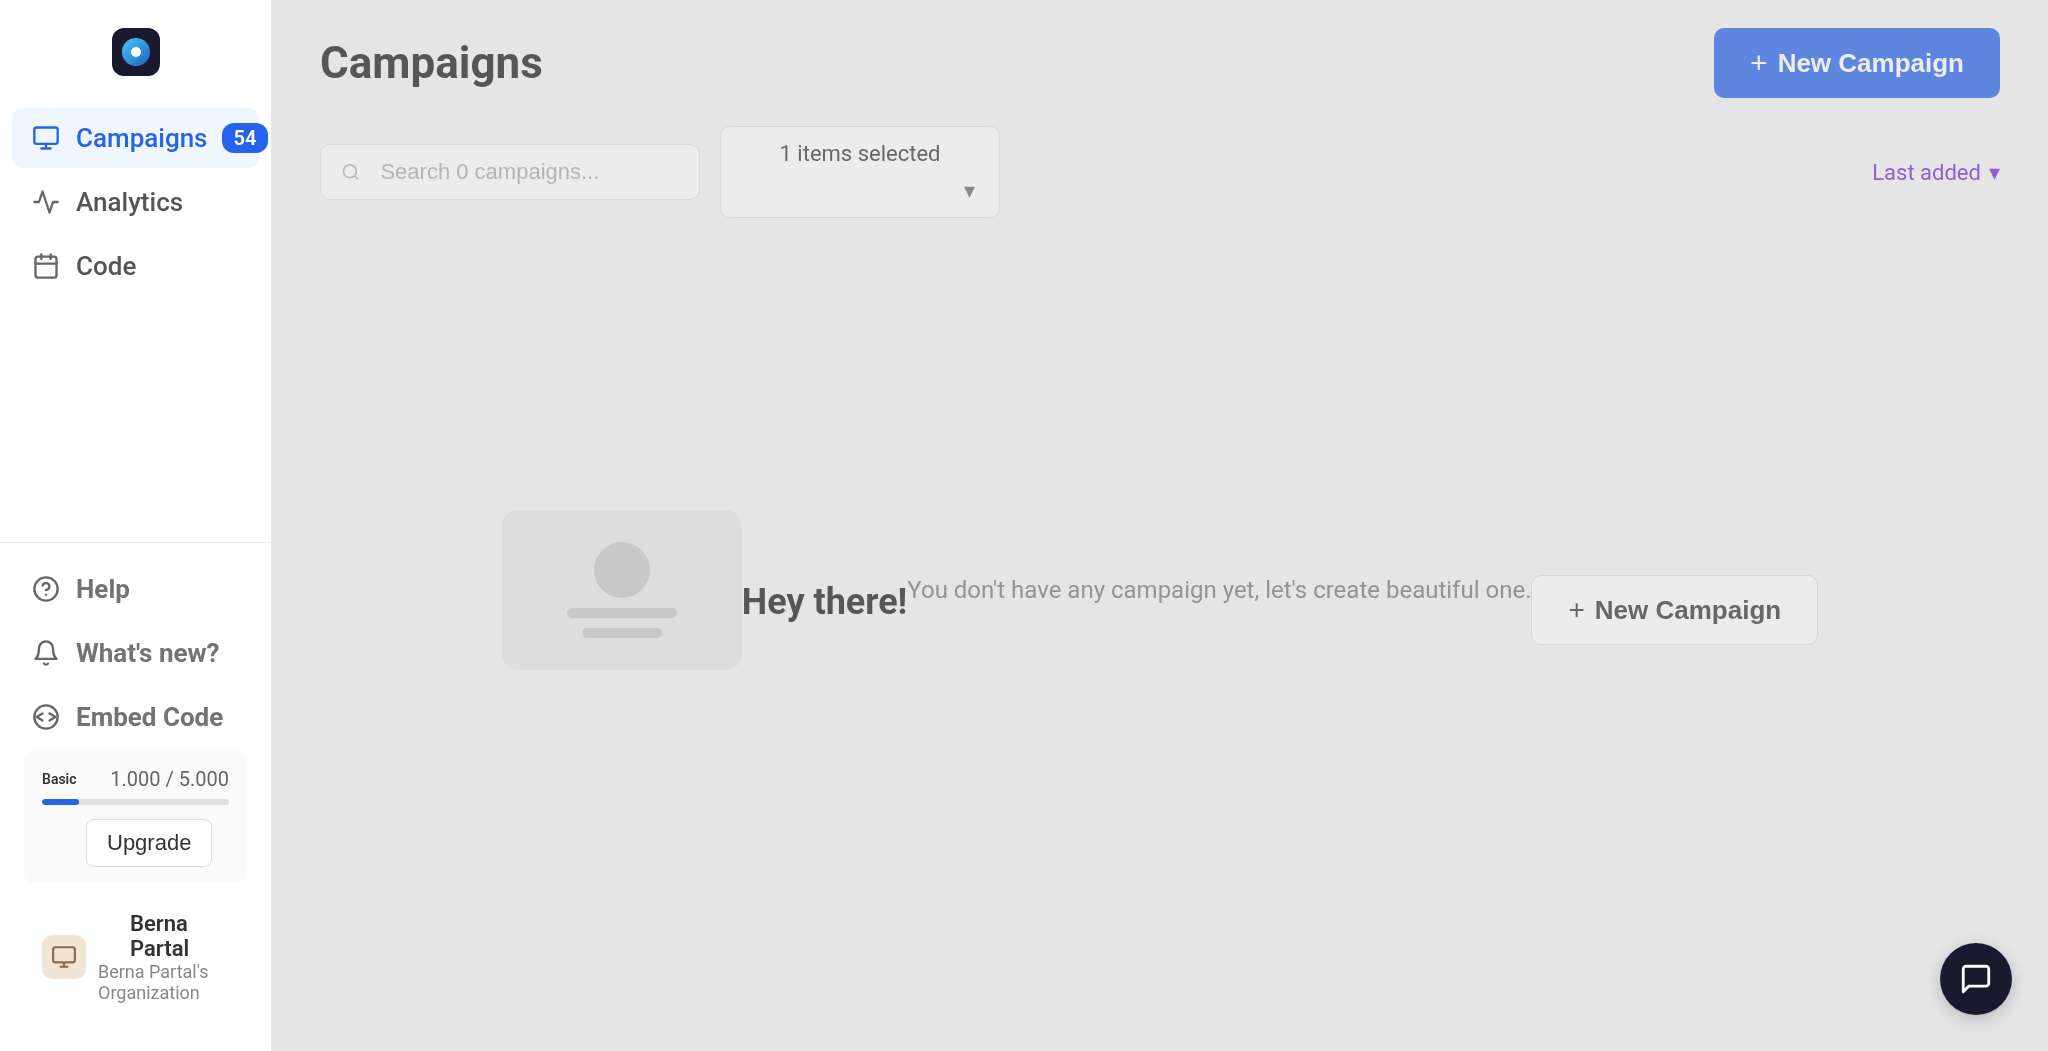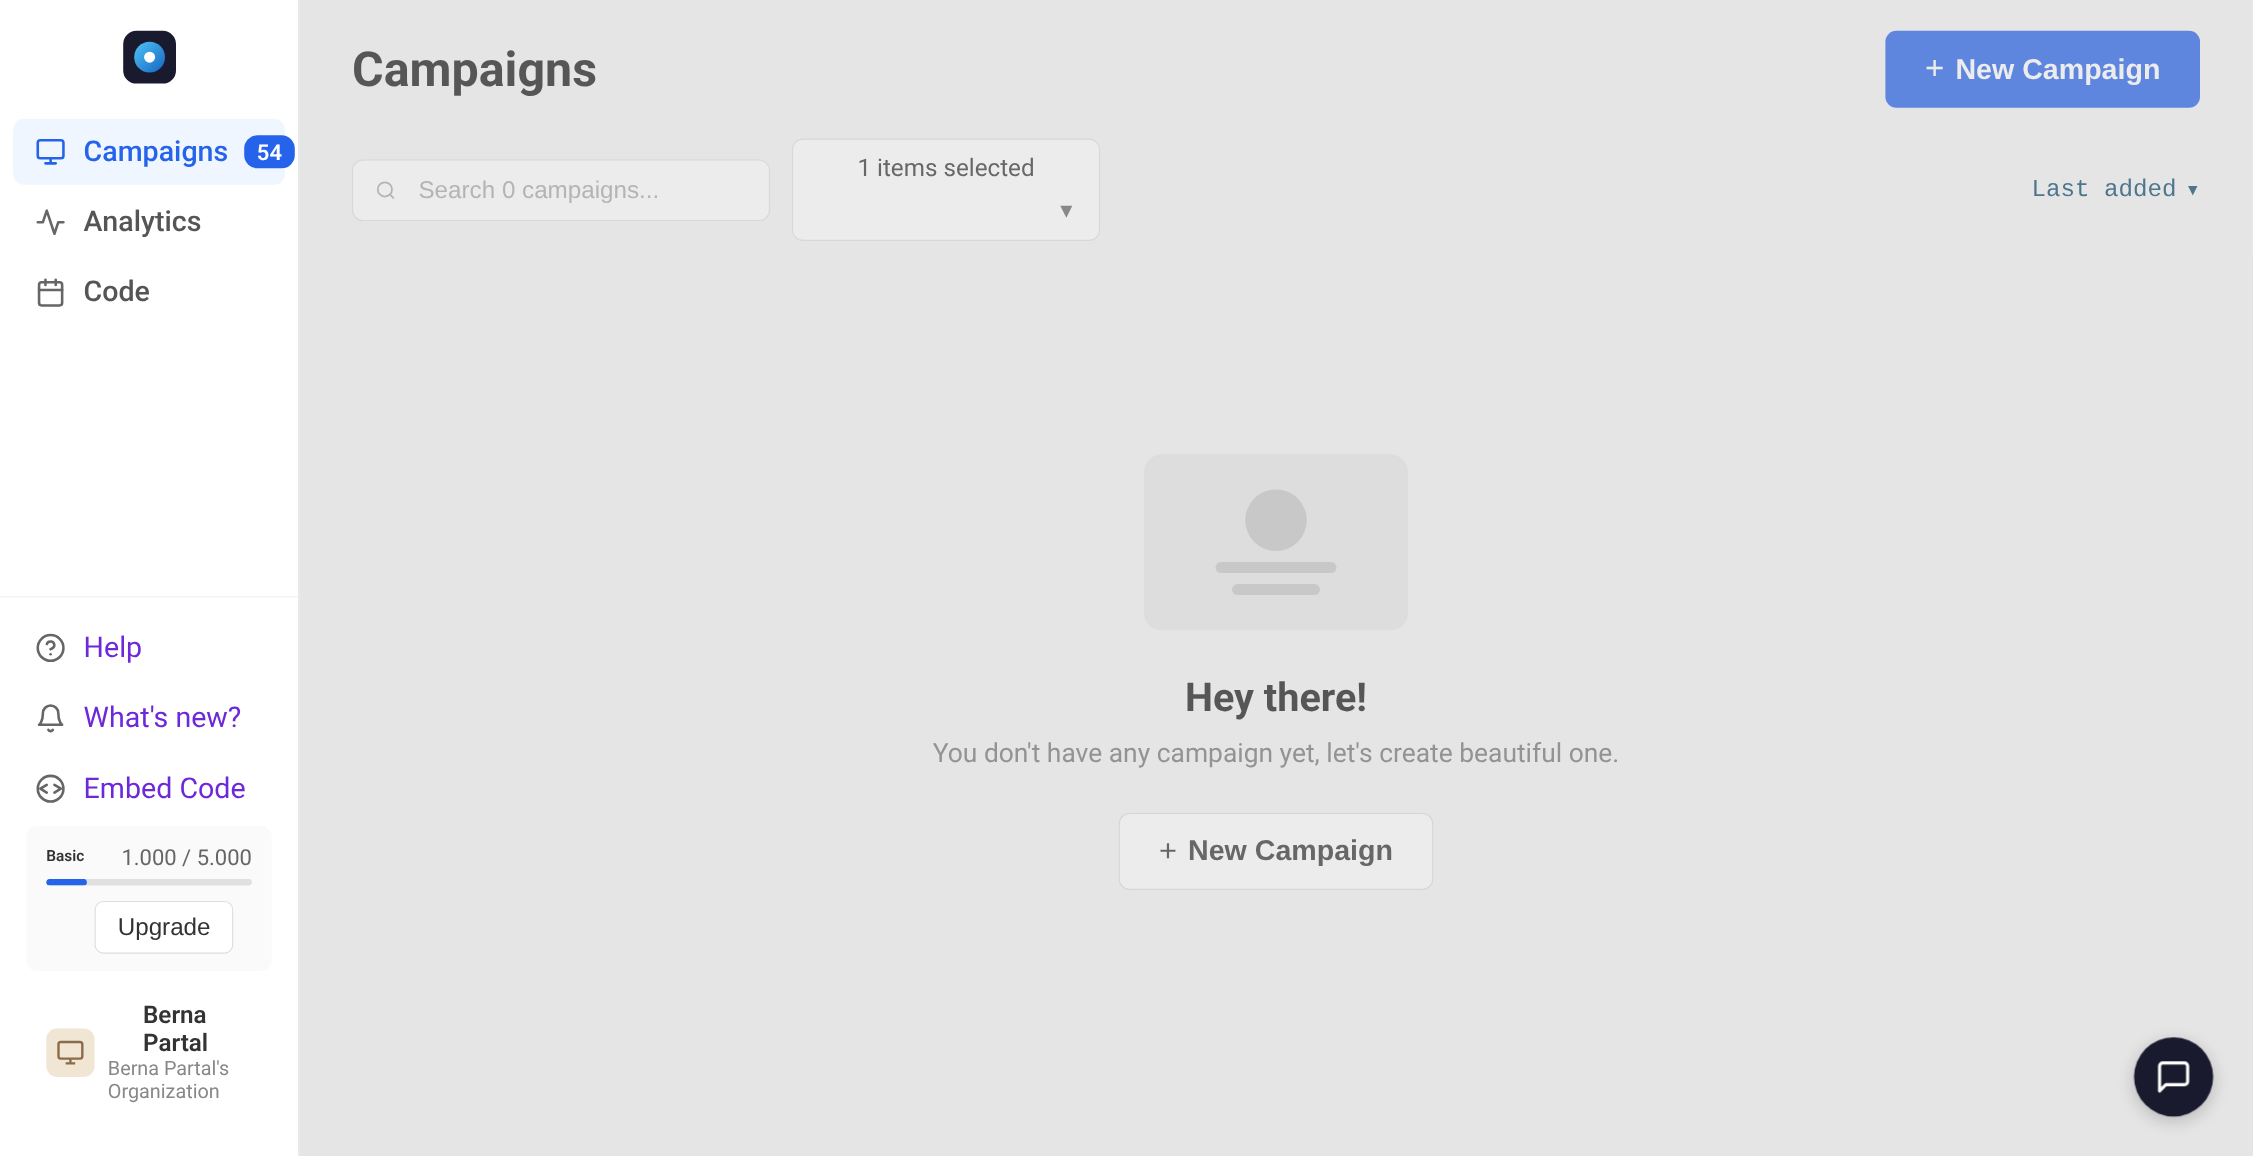--- a/index.html
+++ b/index.html
@@ -113,23 +113,23 @@
     }
 
     .bottom-nav-item {
       display: flex;
       align-items: center;
       gap: 14px;
       padding: 14px 18px;
       border-radius: 10px;
       cursor: pointer;
       margin-bottom: 4px;
-      color: #6d28d9;
+      color: #737373;
       font-size: 26px;
-      font-weight: 400;
+      font-weight: 700;
       transition: background 0.15s;
     }
 
     .bottom-nav-item .nav-icon {
       width: 32px;
       height: 32px;
       display: flex;
       align-items: center;
       justify-content: center;
       flex-shrink: 0;
@@ -310,33 +310,31 @@
     }
 
     .filter-dropdown .chevron {
       margin-left: auto;
       color: #666;
     }
 
     .sort-section {
       margin-left: auto;
       display: flex;
-      align-items: flex-start;
+      align-items: flex-end;
       gap: 8px;
       font-size: 22px;
-      color: #0c4a6e;
-      cursor: pointer;
-      font-family: Liberation Mono, monospace;
+      color: #6d28d9;
+      cursor: pointer;
     }
 
     
     .empty-state {
       flex: 1;
       display: flex;
-      flex-direction: column;
       align-items: center;
       justify-content: center;
       padding-bottom: 73px;
     }
 
     .empty-illustration {
       width: 240px;
       height: 160px;
       background: #e8e8e8;
       border-radius: 16px;

